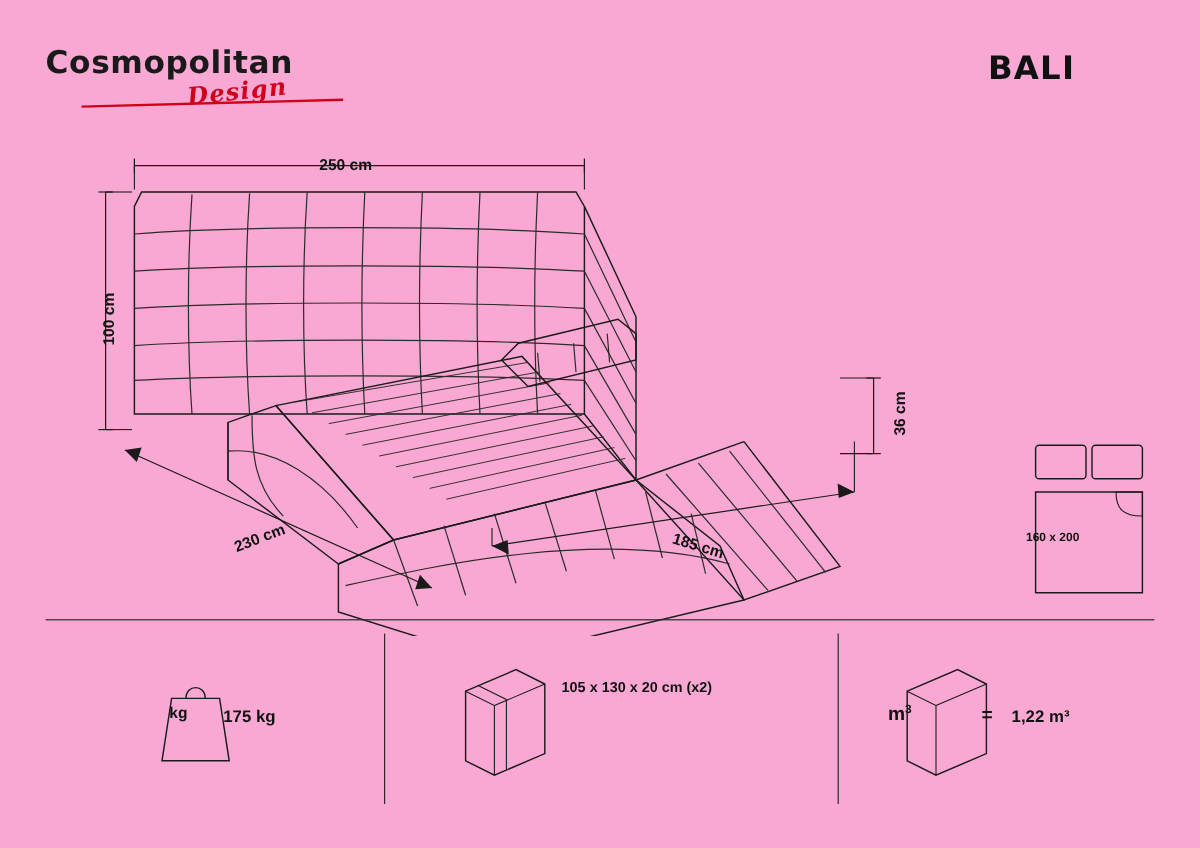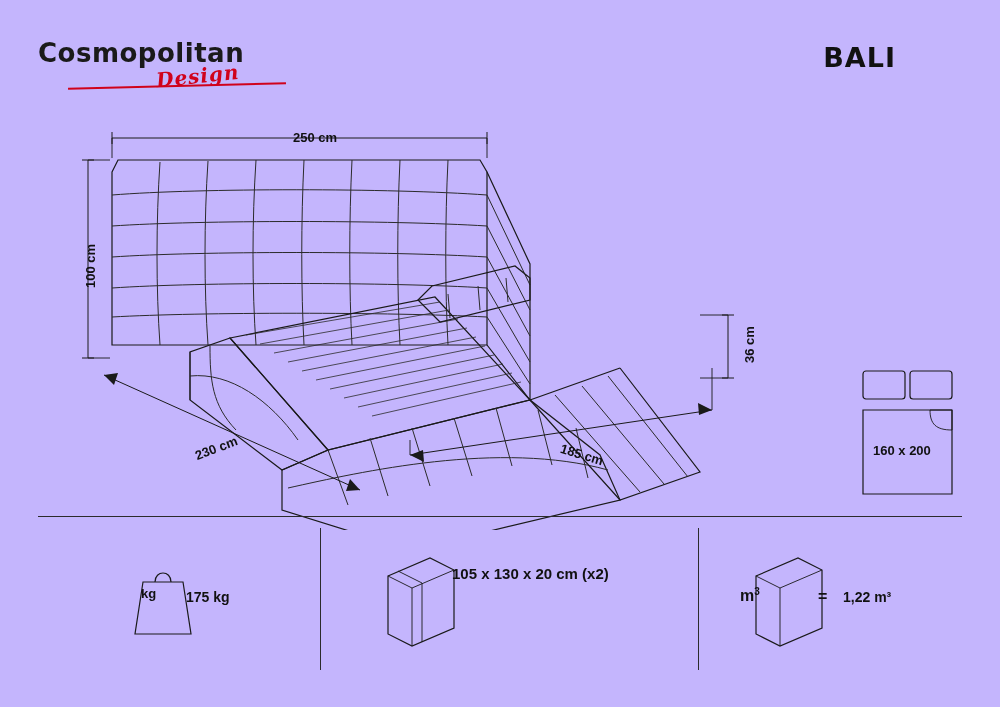--- a/index.html
+++ b/index.html
@@ -11,21 +11,21 @@
     width: 1000px;
     height: 707px;
     position: relative;
     font-family: "Liberation Sans", sans-serif;
     color: #111111;
     overflow: hidden;
   }
   .sheet {
     position: absolute;
     inset: 0;
-    background: #c4b5fd;
+    background: #f9a8d4;
   }
 
   
   .brand {
     position: absolute;
     left: 38px;
     top: 40px;
     width: 270px;
     height: 60px;
   }
@@ -114,24 +114,24 @@
   
   .mattress {
     position: absolute;
     left: 860px;
     top: 368px;
     width: 104px;
     height: 132px;
   }
   .mattress-label {
     position: absolute;
-    left: 873px;
+    left: 855px;
     top: 443px;
     font-family: "Liberation Sans", sans-serif;
-    font-size: 13px;
+    font-size: 10px;
     font-weight: bold;
     color: #111;
   }
 
   
   .info-weight {
     position: absolute;
     left: 125px;
     top: 554px;
     width: 180px;
@@ -154,23 +154,23 @@
     color: #111;
   }
 
   .info-boxes {
     position: absolute;
     left: 380px;
     top: 548px;
   }
   .pack-lines {
     position: absolute;
-    left: 452px;
+    left: 468px;
     top: 563px;
-    font-size: 15px;
+    font-size: 12px;
     font-weight: bold;
     line-height: 21px;
     color: #111;
   }
 
   .info-volume {
     position: absolute;
     left: 748px;
     top: 548px;
   }
@@ -325,21 +325,21 @@
 
     <g class="dim">
       <path d="M668 205 L668 268"></path>
       <path d="M662 205 L674 205"></path>
       <path d="M662 268 L674 268"></path>
       <path class="ln-thin" d="M640 205 L668 205"></path>
       <path class="ln-thin" d="M640 268 L668 268"></path>
     </g>
   </svg>
 
-  <div class="dimlabel" style="left:293px; top:130px;">250 cm</div>
+  <div class="dimlabel" style="left:266px; top:130px;">250 cm</div>
   <div class="dimlabel rot90" style="left:83px; top:288px;">100 cm</div>
   <div class="dimlabel rot-diag" style="left:193px; top:449px;">230 cm</div>
   <div class="dimlabel rot-diag2" style="left:563px; top:441px;">185 cm</div>
   <div class="dimlabel rot90" style="left:742px; top:363px;">36 cm</div>
 
   <svg class="mattress" viewBox="0 0 104 132">
     <rect class="ln" x="3" y="3" width="42" height="28" rx="3"></rect>
     <rect class="ln" x="50" y="3" width="42" height="28" rx="3"></rect>
     <path class="ln" d="M3 42 L92 42 L92 126 L3 126 Z"></path>
     <path class="ln-thin" d="M92 42 L92 62 C 76 62, 70 56, 70 42 Z" fill="#f3f3f3"></path>

